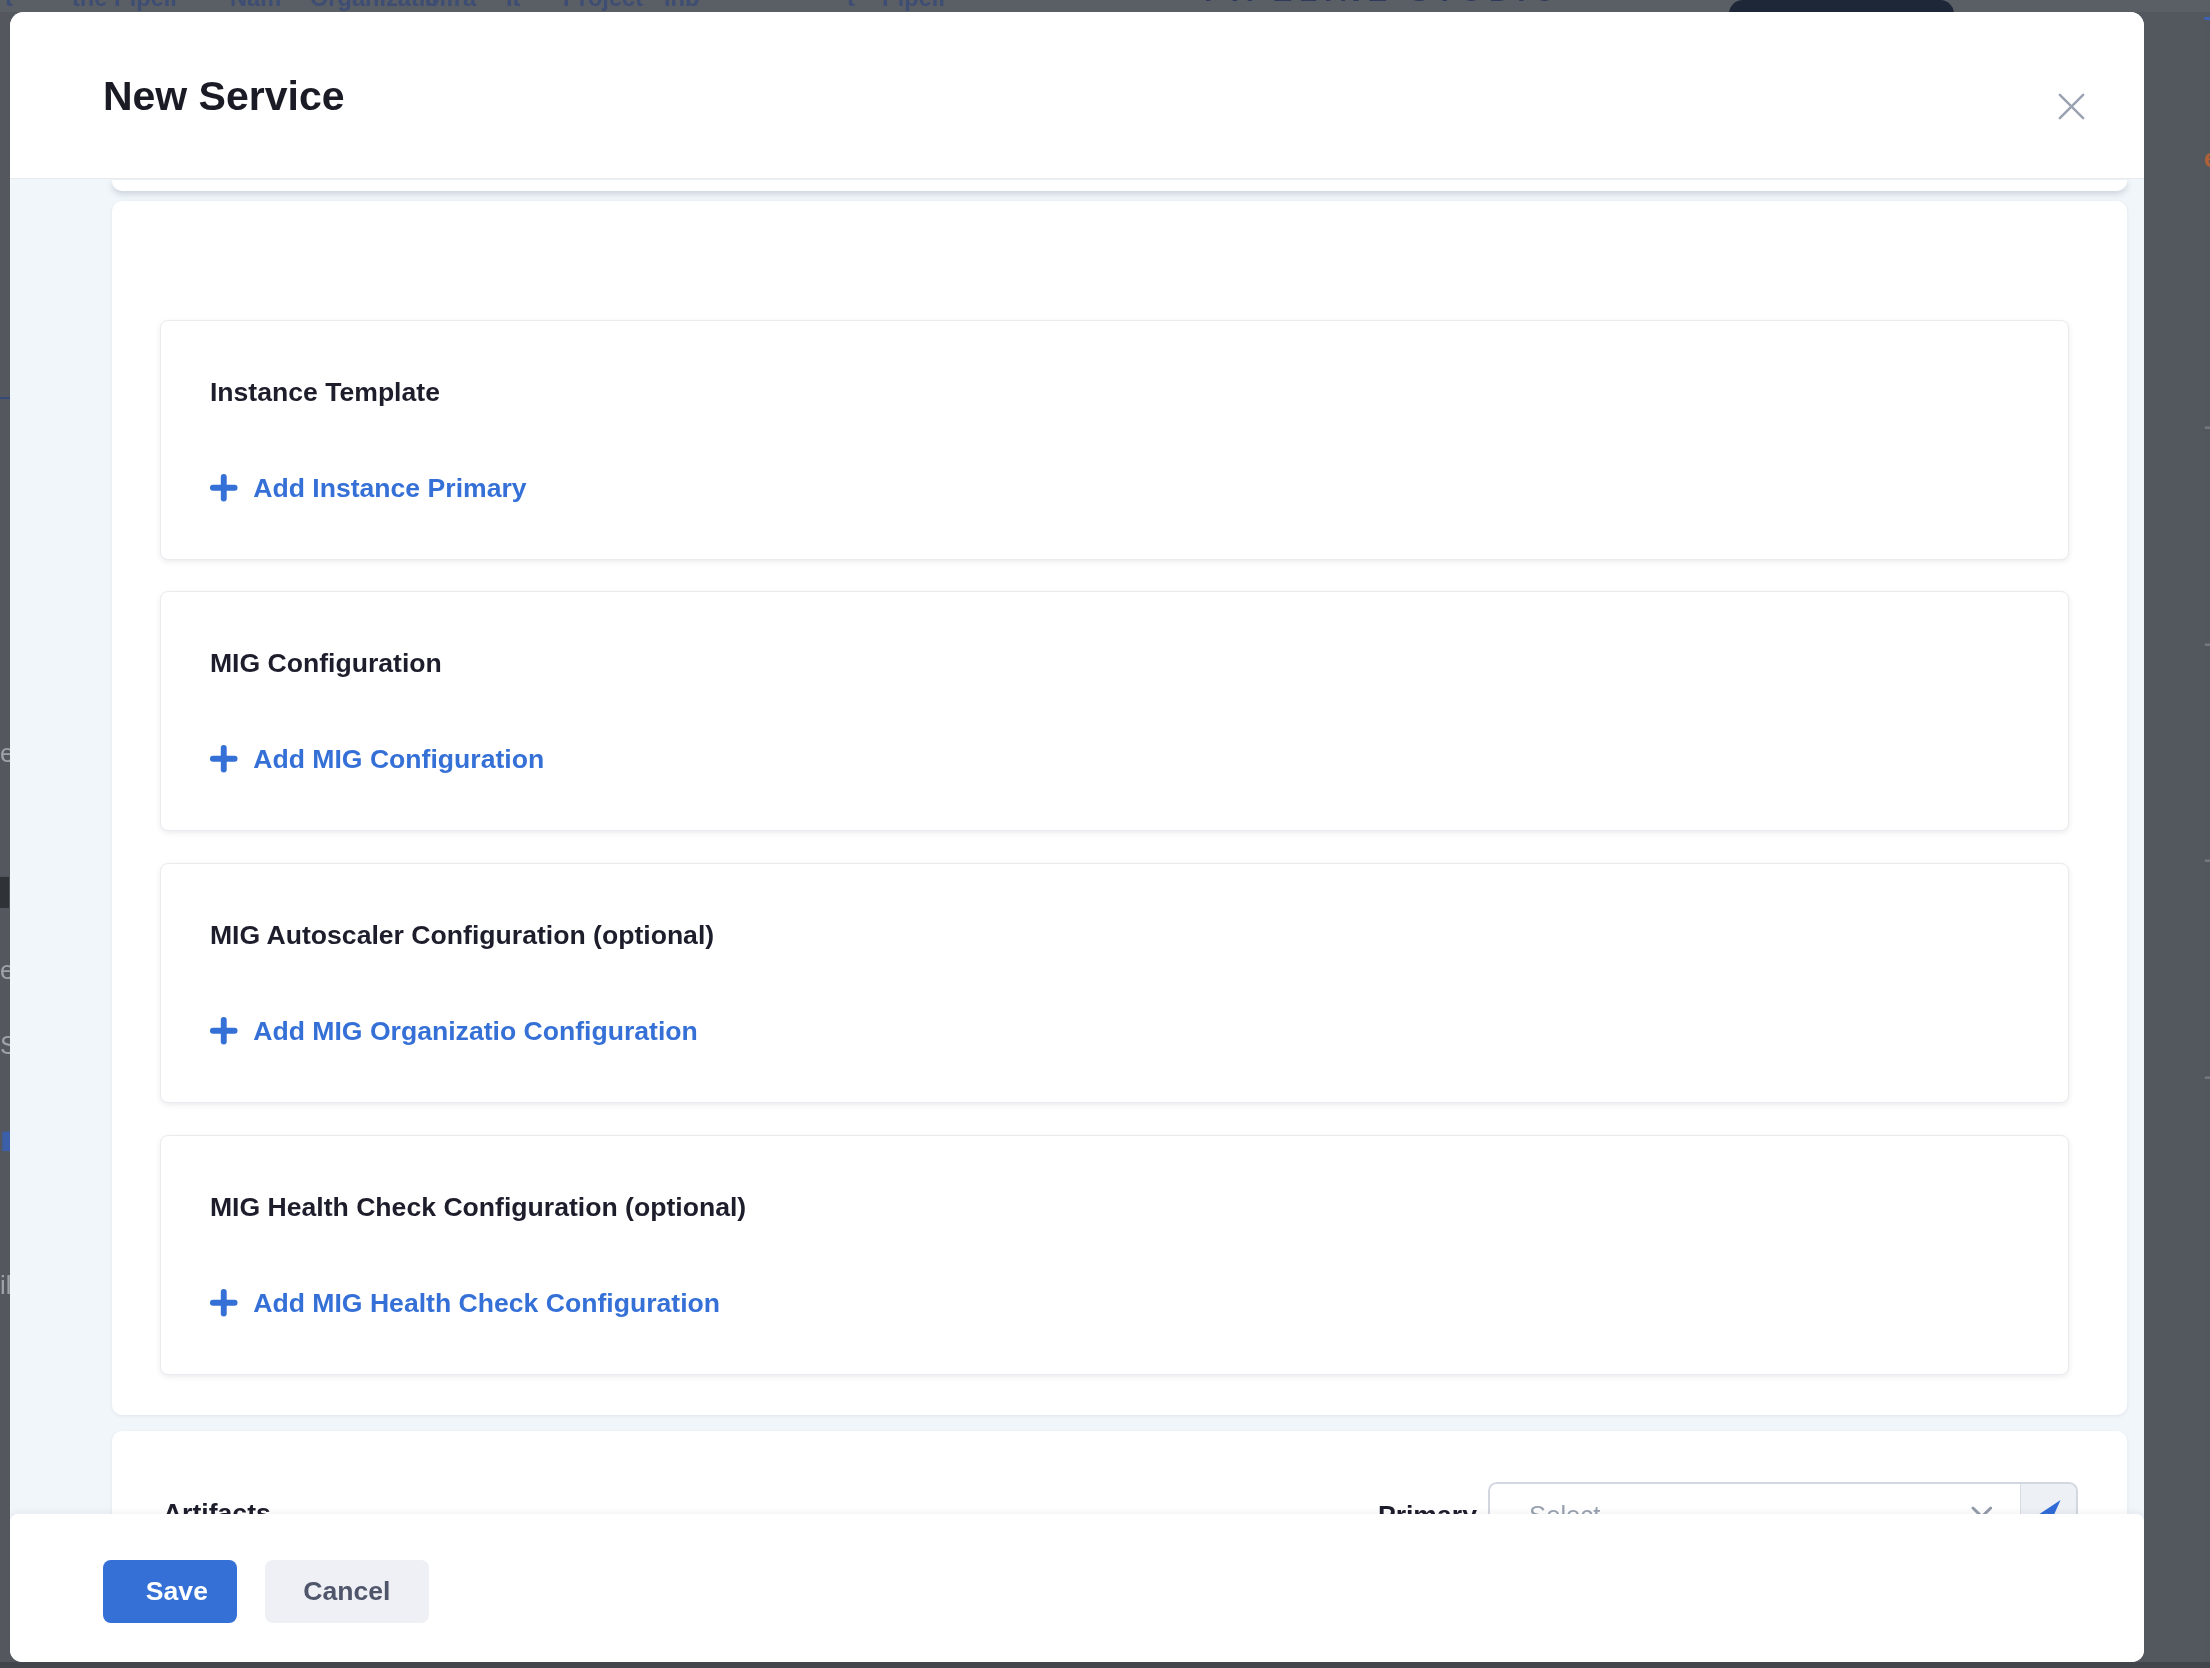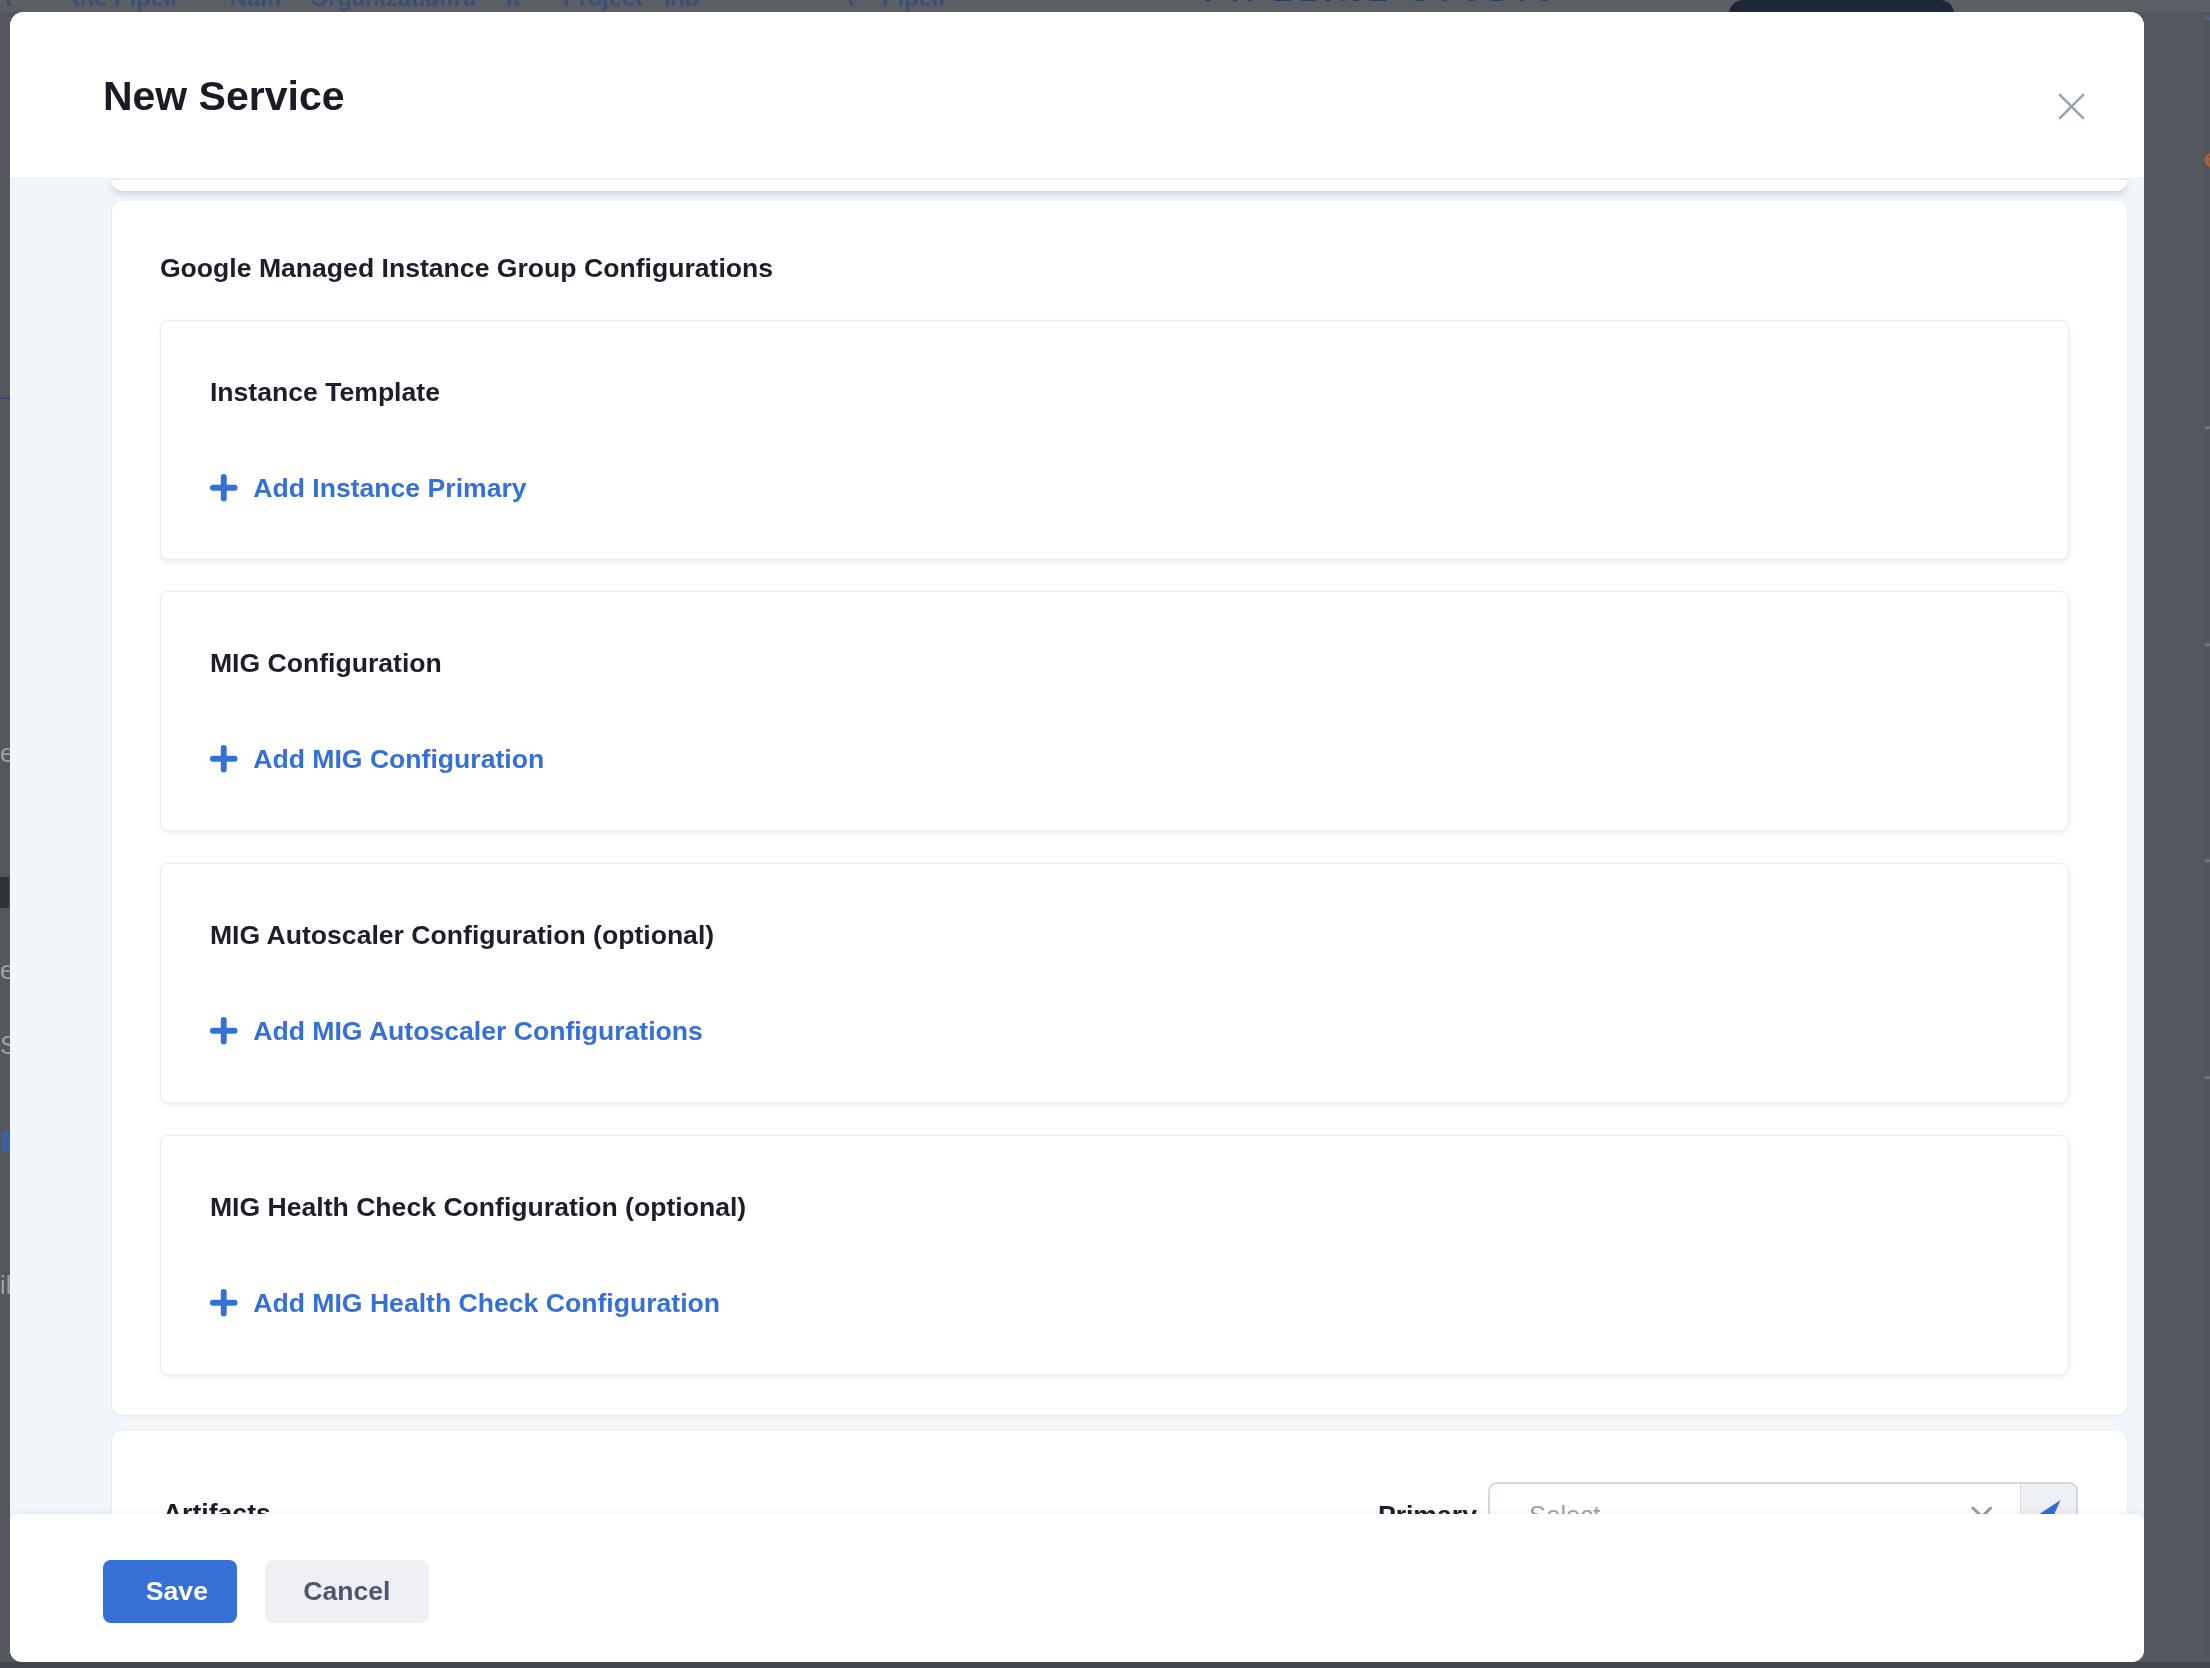--- a/index.html
+++ b/index.html
@@ -157,21 +157,20 @@
           <line x1="29" y1="5" x2="5" y2="29" stroke="#9ba3b3" stroke-width="2.6" stroke-linecap="round"></line>
         </svg>
       </span>
     </button>
   </div>
 
   <div id="modal-body">
     <div id="scrolled-card-sliver"></div>
 
     <div class="panel" id="mig-panel">
-      <div class="section-heading">Google Managed Instance Group Configurations</div>
 
       <div class="config-card" id="card-0">
         <div class="card-title">Instance Template</div>
         <div class="add-link">
           <svg class="plus-icon" viewBox="0 0 32 32">
             <rect x="13" y="2" width="6" height="28" rx="3" fill="#3570d7"></rect>
             <rect x="2" y="13" width="28" height="6" rx="3" fill="#3570d7"></rect>
           </svg>
           <span class="add-label">Add Instance Primary</span>
         </div>
@@ -188,21 +187,21 @@
         </div>
       </div>
 
       <div class="config-card" id="card-2">
         <div class="card-title">MIG Autoscaler Configuration (optional)</div>
         <div class="add-link">
           <svg class="plus-icon" viewBox="0 0 32 32">
             <rect x="13" y="2" width="6" height="28" rx="3" fill="#3570d7"></rect>
             <rect x="2" y="13" width="28" height="6" rx="3" fill="#3570d7"></rect>
           </svg>
-          <span class="add-label">Add MIG Autoscaler Configurations</span>
+          <span class="add-label">Add MIG Organizatio Configuration</span>
         </div>
       </div>
 
       <div class="config-card" id="card-3">
         <div class="card-title">MIG Health Check Configuration (optional)</div>
         <div class="add-link">
           <svg class="plus-icon" viewBox="0 0 32 32">
             <rect x="13" y="2" width="6" height="28" rx="3" fill="#3570d7"></rect>
             <rect x="2" y="13" width="28" height="6" rx="3" fill="#3570d7"></rect>
           </svg>

